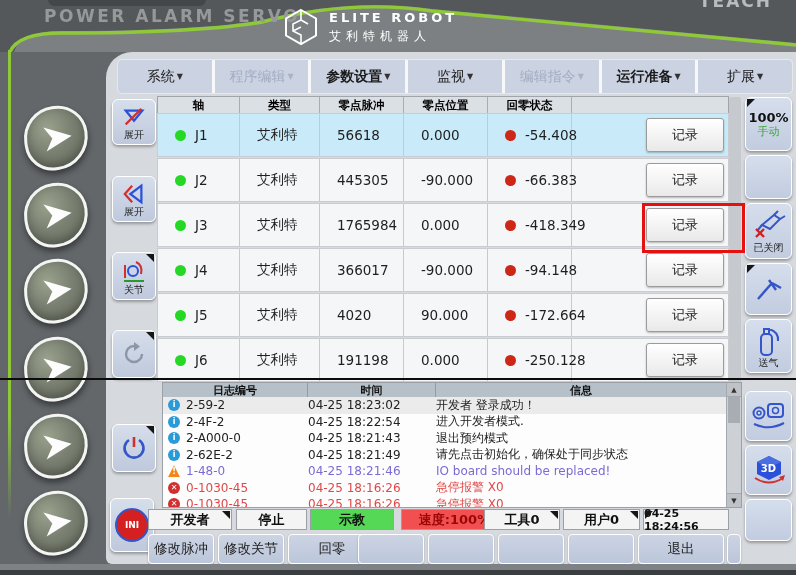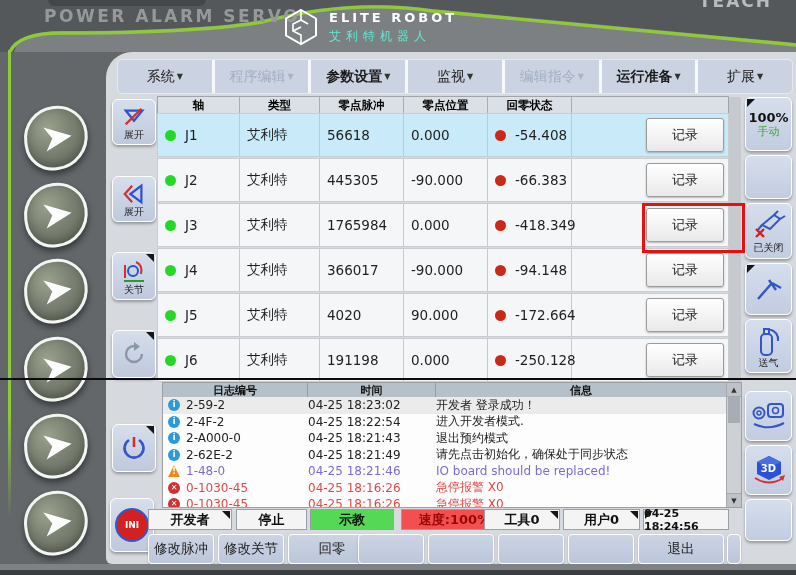--- a/index.html
+++ b/index.html
@@ -7,21 +7,21 @@
        font-family:"DejaVu Sans","Liberation Sans",sans-serif;}
   #stage{position:absolute;inset:0;width:796px;height:575px;overflow:hidden;}
 
   
   .topband{position:absolute;left:0;top:0;width:796px;height:52px;}
   .pill{position:absolute;left:48px;top:-7px;width:158px;height:13px;background:#43474a;border-radius:7px;}
   .lbl-power{position:absolute;left:44px;top:6px;color:#96989a;font-size:17px;letter-spacing:2.5px;font-weight:600;white-space:nowrap;}
   .lbl-teach{position:absolute;left:699px;top:-9px;color:#b9bcbd;font-size:17px;font-weight:bold;letter-spacing:2px;}
   .logo{position:absolute;left:283px;top:8px;display:flex;gap:10px;align-items:center;}
   .brand-en{font-size:13px;font-weight:bold;color:#fff;letter-spacing:3px;line-height:1.25;}
-  .brand-cn{font-size:12px;color:#5eead4;letter-spacing:5px;line-height:1.25;margin-top:2px;}
+  .brand-cn{font-size:12px;color:#ffffff;letter-spacing:5px;line-height:1.25;margin-top:2px;}
   .green-vline{position:absolute;left:8px;top:50px;width:3px;height:468px;
        background:linear-gradient(#8fc93a 78%,rgba(143,201,58,0));}
 
   
   .pstrip{position:absolute;left:0;top:52px;width:106px;height:512px;background:#63676a;}
   .jogbtn{position:absolute;left:24px;width:58px;height:58px;border-radius:52% 48% 55% 45%;
        transform:rotate(-8deg);
        background:radial-gradient(circle at 38% 32%,#9aa18c 0%,#7a8172 45%,#656b5d 100%);
        border:3px solid #f4f5f2;box-shadow:0 4px 6px rgba(0,0,0,.45),inset 0 -4px 8px rgba(0,0,0,.25);
        display:flex;align-items:center;justify-content:center;}
@@ -57,21 +57,21 @@
        color:#fff;font-size:9px;font-weight:bold;display:flex;align-items:center;justify-content:center;}
 
   
   .thead{position:absolute;left:158px;top:97px;width:570px;height:16px;display:flex;background:#dbe0e4;
        box-shadow:0 0 0 1px #a0a5ab;}
   .th{display:flex;align-items:center;justify-content:center;font-size:11.5px;font-weight:bold;color:#000;
        border-right:1px solid #a8adb3;box-sizing:border-box;}
   .trows{position:absolute;left:158px;top:114px;width:570px;}
   .trow{height:42px;margin-bottom:3px;display:flex;background:#f5f6f7;box-shadow:0 0 0 1px #c9cdd1;}
   .trow.selected{background:#c9eaf9;}
-  .tc{border-right:1px solid #c6cacd;display:flex;align-items:center;padding-left:7px;
+  .tc{border-right:1px solid #c6cacd;display:flex;align-items:center;padding-left:17px;
       font-size:13.5px;color:#1e1e1e;box-sizing:border-box;}
   .w-axis{width:82px;}.w-type{width:80px;}.w-pulse{width:84px;}.w-pos{width:84px;}.w-stat{width:84px;}
   .w-rec{width:156px;border-right:none;justify-content:flex-end;padding-right:4px;padding-left:0;}
   .dot{width:11px;height:11px;border-radius:50%;margin-right:9px;flex:0 0 11px;}
   .dot.g{background:#25d825;}
   .dot.r{background:#cd2718;}
   .rec-btn{width:78px;height:34px;background:linear-gradient(#ffffff,#e9e9e9);border:1px solid #9b9b9b;
       border-radius:3px;font-size:13px;color:#222;box-shadow:0 1px 2px rgba(0,0,0,.25);
       font-family:inherit;}
   .tbl-lane{position:absolute;left:729px;top:97px;width:12px;height:286px;background:#c6c9cd;border-radius:2px;}

